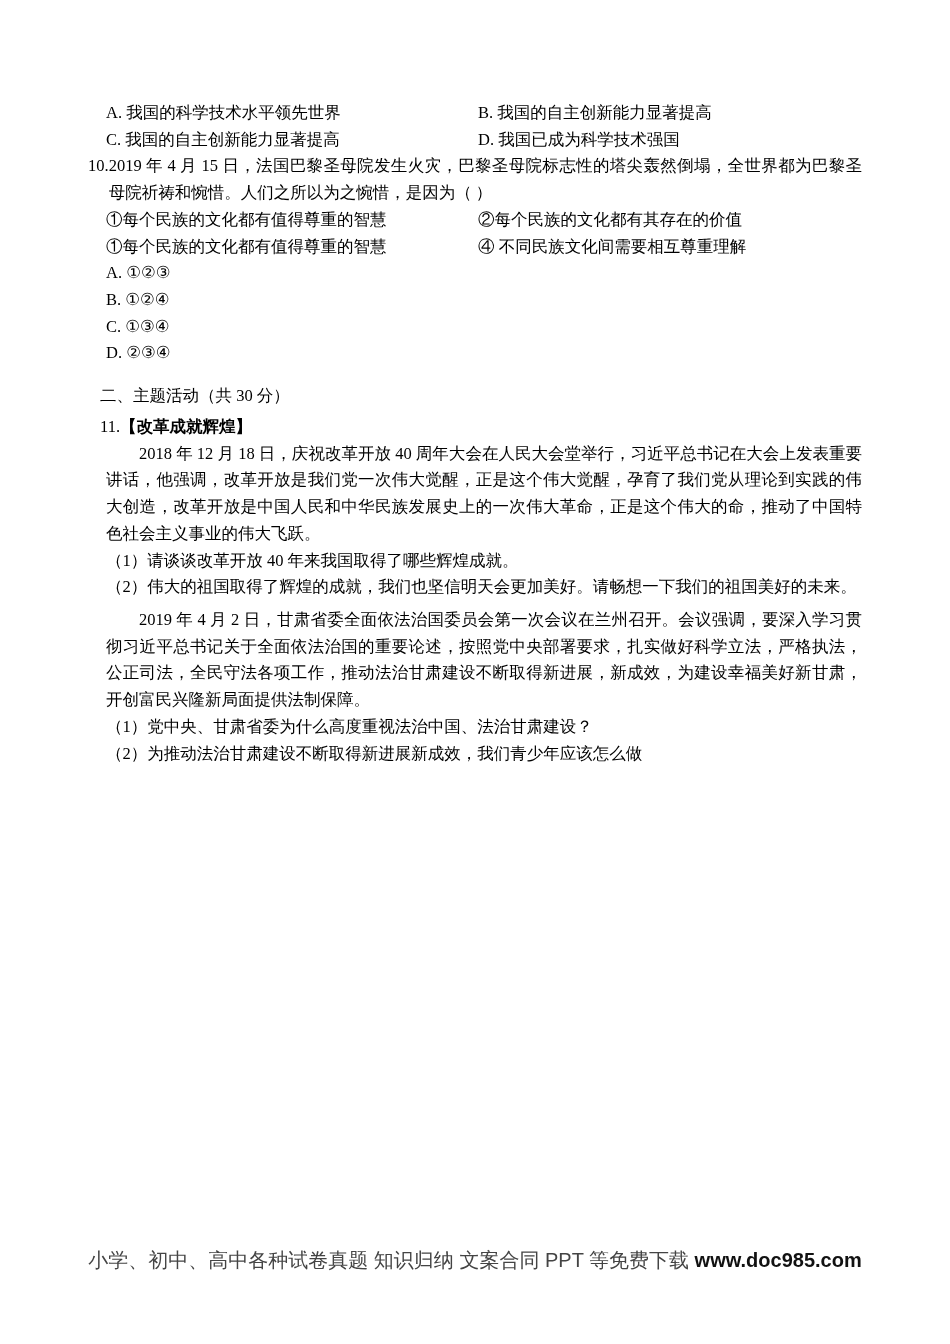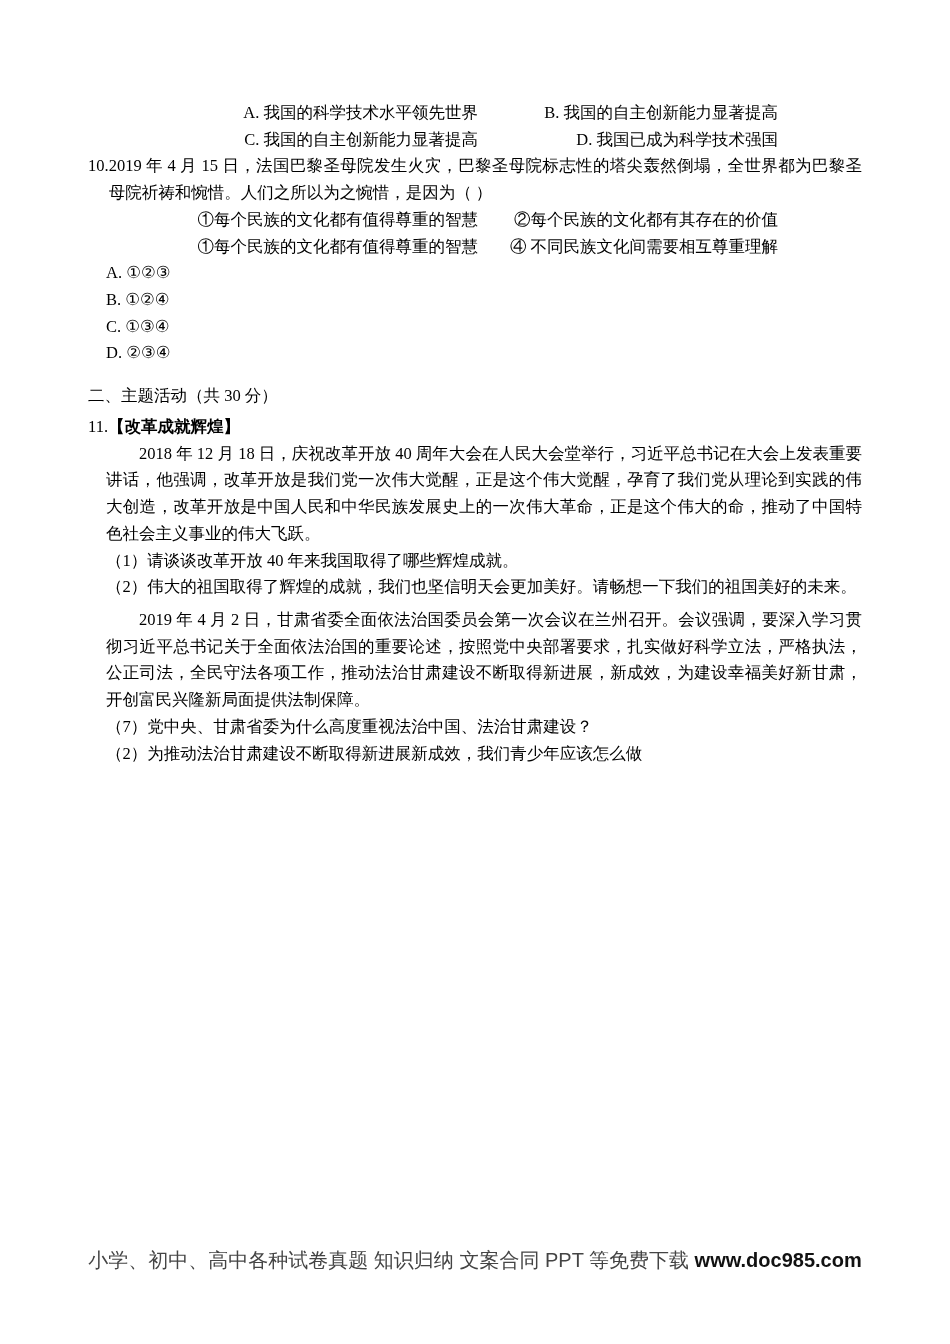--- a/index.html
+++ b/index.html
@@ -25,28 +25,29 @@
     padding: 100px 88px 0 88px;
   }
   .doc-body {
     font-size: 16.5px;
     line-height: 1.62;
   }
   
   .row {
     display: block;
     white-space: nowrap;
+    margin-left: 12px;
   }
   .opt-row {
     display: flex;
     white-space: nowrap;
   }
   .opt-a { width: 372px; }
   .opt-b { width: 300px; }
-  .indent1 { padding-left: 18px; text-align: right; }
+  .indent1 { padding-left: 18px; }
 
   
   .q {
     display: flex;
     align-items: flex-start;
   }
   .q-num {
     flex: 0 0 auto;
     white-space: nowrap;
   }
@@ -135,21 +136,21 @@
     <div class="row">
       <span>11.</span><span class="bold-head">【改革成就辉煌】</span>
     </div>
     <div class="para-indent indent1">2018 年 12 月 18 日，庆祝改革开放 40 周年大会在人民大会堂举行，习近平总书记在大会上发表重要讲话，他强调，改革开放是我们党一次伟大觉醒，正是这个伟大觉醒，孕育了我们党从理论到实践的伟大创造，改革开放是中国人民和中华民族发展史上的一次伟大革命，正是这个伟大的命，推动了中国特色社会主义事业的伟大飞跃。</div>
     <div class="sub-q">（1）请谈谈改革开放 40 年来我国取得了哪些辉煌成就。</div>
     <div class="sub-q">（2）伟大的祖国取得了辉煌的成就，我们也坚信明天会更加美好。请畅想一下我们的祖国美好的未来。</div>
 
     <div style="height:6px"></div>
 
     <div class="para-indent indent1">2019 年 4 月 2 日，甘肃省委全面依法治国委员会第一次会议在兰州召开。会议强调，要深入学习贯彻习近平总书记关于全面依法治国的重要论述，按照党中央部署要求，扎实做好科学立法，严格执法，公正司法，全民守法各项工作，推动法治甘肃建设不断取得新进展，新成效，为建设幸福美好新甘肃，开创富民兴隆新局面提供法制保障。</div>
-    <div class="sub-q">（7）党中央、甘肃省委为什么高度重视法治中国、法治甘肃建设？</div>
+    <div class="sub-q">（1）党中央、甘肃省委为什么高度重视法治中国、法治甘肃建设？</div>
     <div class="sub-q">（2）为推动法治甘肃建设不断取得新进展新成效，我们青少年应该怎么做</div>
 
   </div>
 </div>
 
 <div class="footer">
   <span>小学、初中、高中各种试卷真题 知识归纳 文案合同 PPT 等免费下载</span>
   <span class="brand">www.doc985.com</span>
 </div>
 

